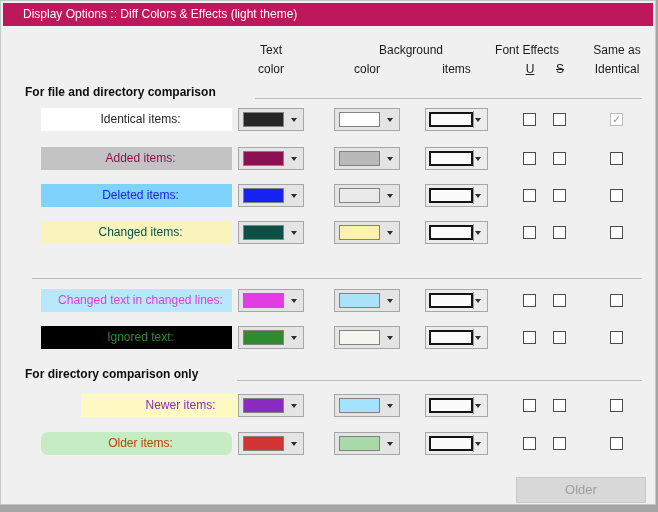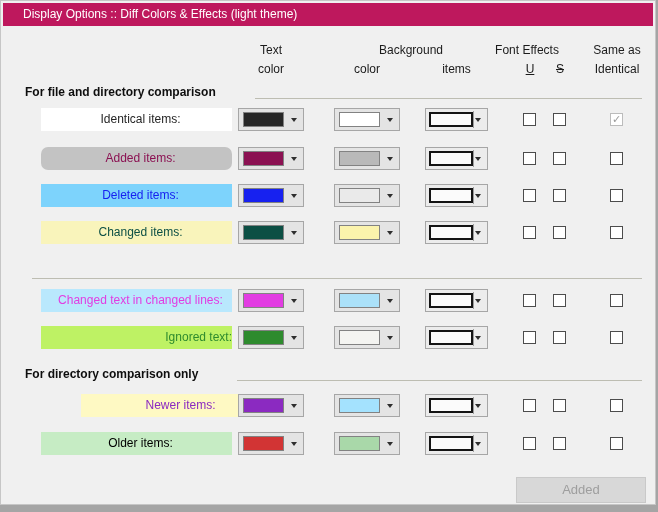--- a/index.html
+++ b/index.html
@@ -119,21 +119,21 @@
         <span class="hatch-preview"></span>
         <span class="sep"></span>
         <span class="arrow"></span>
       </div>
       <span class="checkbox cb-u"></span>
       <span class="checkbox cb-s"></span>
       <span class="checkbox cb-same disabled">✓</span>
     </div>
 
     <div class="row" style="top:146px">
-      <div class="sample" style="background-color: rgb(195, 195, 195); color: rgb(139, 17, 82); border-radius: 7px;">Added items:</div>
+      <div class="sample" style="background-color: rgb(195, 195, 195); color: rgb(139, 17, 82);">Added items:</div>
       <div class="combo c-text">
         <span class="swatch" style="background-color: rgb(139, 17, 82);"></span>
         <span class="arrow"></span>
       </div>
       <div class="combo c-bg">
         <span class="swatch" style="background-color: rgb(185, 185, 185);"></span>
         <span class="arrow"></span>
       </div>
       <div class="combo c-hatch">
         <span class="hatch-preview"></span>
@@ -203,21 +203,21 @@
         <span class="hatch-preview"></span>
         <span class="sep"></span>
         <span class="arrow"></span>
       </div>
       <span class="checkbox cb-u"></span>
       <span class="checkbox cb-s"></span>
       <span class="checkbox cb-same"></span>
     </div>
 
     <div class="row" style="top:325px">
-      <div class="sample" style="background-color: #bef264; color: rgb(46, 139, 46); text-align: right;">Ignored text:</div>
+      <div class="sample" style="background-color: #000000; color: rgb(46, 139, 46);">Ignored text:</div>
       <div class="combo c-text">
         <span class="swatch" style="background-color: rgb(46, 139, 46);"></span>
         <span class="arrow"></span>
       </div>
       <div class="combo c-bg">
         <span class="swatch" style="background-color: rgb(244, 244, 241);"></span>
         <span class="arrow"></span>
       </div>
       <div class="combo c-hatch">
         <span class="hatch-preview"></span>
@@ -248,36 +248,36 @@
         <span class="hatch-preview"></span>
         <span class="sep"></span>
         <span class="arrow"></span>
       </div>
       <span class="checkbox cb-u"></span>
       <span class="checkbox cb-s"></span>
       <span class="checkbox cb-same"></span>
     </div>
 
     <div class="row" style="top:431px">
-      <div class="sample" style="background-color: rgb(198, 236, 196); color: #000000;">Older items:</div>
+      <div class="sample" style="background-color: rgb(198, 236, 196); color: #c2410c; border-radius: 7px;">Older items:</div>
       <div class="combo c-text">
         <span class="swatch" style="background-color: rgb(210, 52, 52);"></span>
         <span class="arrow"></span>
       </div>
       <div class="combo c-bg">
         <span class="swatch" style="background-color: rgb(169, 216, 169);"></span>
         <span class="arrow"></span>
       </div>
       <div class="combo c-hatch">
         <span class="hatch-preview"></span>
         <span class="sep"></span>
         <span class="arrow"></span>
       </div>
       <span class="checkbox cb-u"></span>
       <span class="checkbox cb-s"></span>
       <span class="checkbox cb-same"></span>
     </div>
 
-    <div class="apply">Added</div>
+    <div class="apply">Older</div>
   </div>
 
   <div class="bottom-strip"></div>
 </div>
 
 </body></html>

